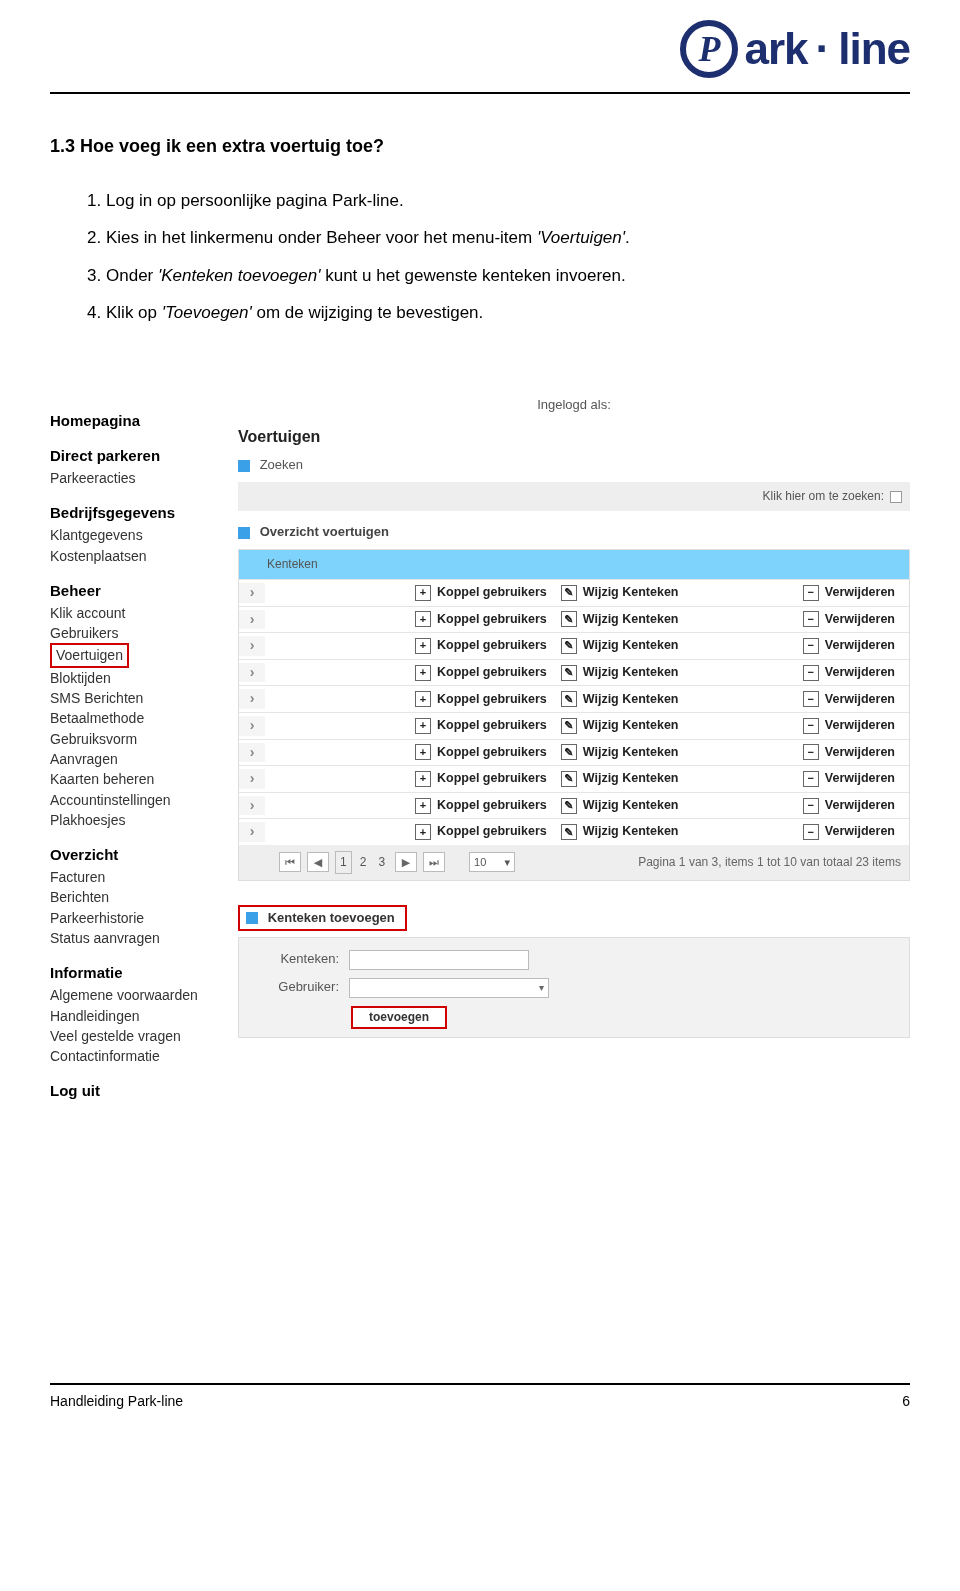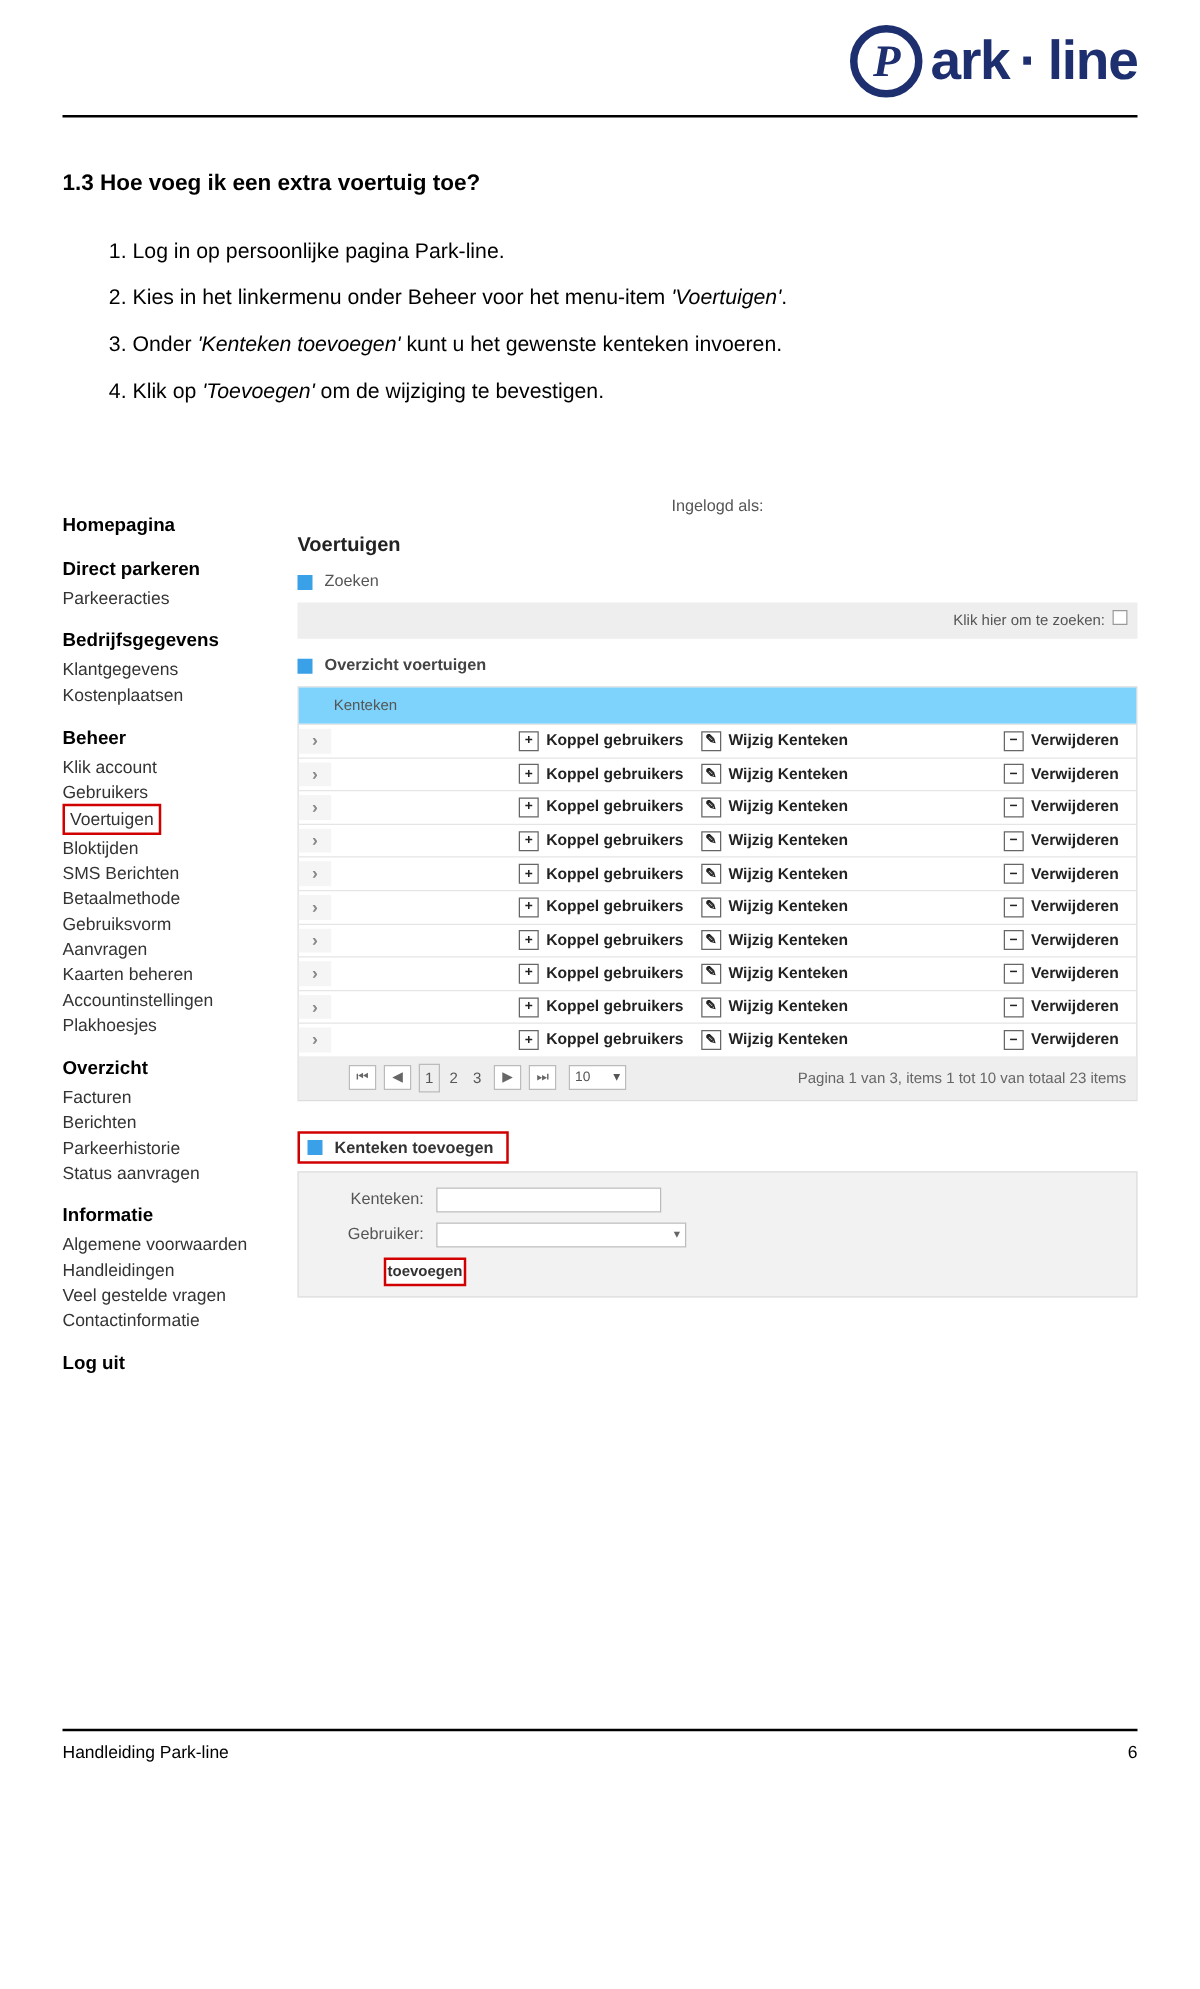--- a/index.html
+++ b/index.html
@@ -17,49 +17,49 @@
   .italic { font-style: italic; }
   .screenshot { margin-top: 70px; display: flex; gap: 28px; align-items: flex-start; font: 400 14px/1.4 Arial; color: #333; }
   .sidebar { width: 160px; flex: 0 0 160px; }
   .sidebar .group-h { font-weight: 700; color: #000; margin-top: 14px; margin-bottom: 2px; font-size: 15px; }
   .sidebar .item { color: #333; font-size: 14px; line-height: 1.45; }
   .sidebar .highlight { border: 2px solid #d10000; display: inline-block; padding: 0 4px; }
   .main-area { flex: 1; min-width: 0; font-size: 13px; color: #555; }
   .main-area .lbl { font-size: 13px; color: #555; text-align: center; }
   .main-area h2 { font: 700 16px Arial; color: #222; margin: 14px 0 10px 0; }
   .blue-sq { display: inline-block; width: 12px; height: 12px; background: #3aa0e8; vertical-align: middle; margin-right: 6px; }
-  .search-panel { background: #eee; padding: 6px 8px; margin-top: 8px; display: flex; justify-content: flex-end; gap: 6px; font-size: 12px; }
+  .search-panel { background: #eee; padding: 6px 8px; margin-top: 8px; display: flex; justify-content: flex-end; align-items: center; gap: 6px; font-size: 12px; }
   .checkbox-fake { width: 12px; height: 12px; border: 1px solid #999; display: inline-block; background: #fff; }
   .export-row { margin-top: 12px; font-size: 13px; color: #444; }
   .export-row .bold { font-weight: 700; }
   .icon-box { display: inline-flex; width: 16px; height: 16px; border: 1px solid #888; background: #fff; align-items: center; justify-content: center; font-size: 11px; vertical-align: middle; margin-right: 4px; }
   .table { margin-top: 8px; border: 1px solid #ddd; }
   .thead { background: #7dd3fc; padding: 6px 28px; font-size: 12px; color: #555; }
   .trow { display: flex; align-items: center; border-top: 1px solid #e5e5e5; padding: 3px 0; font-size: 12.5px; color: #222; font-weight: 700; }
   .cell-chev { width: 26px; text-align: center; color: #888; background: #f5f5f5; align-self: stretch; display: flex; align-items: center; justify-content: center; font-size: 14px; }
   .cell-kent { width: 150px; }
   .cell-act { display: flex; align-items: center; gap: 6px; padding-right: 14px; }
   .cell-act:nth-of-type(3){flex:0 0 auto;}
   .action-icon { display: inline-flex; align-items: center; justify-content: center; width: 16px; height: 16px; border: 1px solid #666; font-size: 11px; font-weight: 700; color: #222; }
   .pager { background: #eee; padding: 6px 8px; display: flex; align-items: center; gap: 6px; font-size: 12px; color: #555; }
   .pager-btn { width: 22px; height: 20px; border: 1px solid #bbb; background: #fff; display: inline-flex; align-items: center; justify-content: center; font-size: 11px; color: #666; }
   .pager .pages { display: flex; align-items: center; gap: 4px; }
   .pager .pages span { padding: 2px 4px; }
   .pager .pages .cur { border: 1px solid #bbb; }
-  .pager .pgsz { width: 46px; height: 20px; border: 1px solid #bbb; background: #fff; display: inline-flex; align-items: center; justify-content: space-between; padding: 0 4px; margin-left: 4px; font-size: 11px; }
+  .pager .pgsz { width: 46px; height: 20px; border: 1px solid #bbb; background: #fff; display: inline-flex; align-items: center; justify-content: space-between; padding: 0 4px; margin-left: 18px; font-size: 11px; }
   .pager .status { margin-left: auto; font-size: 12px; color: #666; }
   .add-section { margin-top: 24px; }
   .add-title-box { border: 2px solid #d10000; display: inline-block; padding: 2px 10px 2px 6px; font-size: 13px; font-weight: 700; color: #333; }
   .form-box { margin-top: 6px; border: 1px solid #ddd; background: #f2f2f2; padding: 8px 10px; }
   .form-row { display: flex; gap: 10px; padding: 4px 0; }
   .form-row label { width: 90px; text-align: right; font-size: 13px; color: #555; }
   .form-row .input { width: 180px; height: 20px; border: 1px solid #bbb; background: #fff; }
   .form-row .select { width: 200px; height: 20px; border: 1px solid #bbb; background: #fff; position: relative; }
   .form-row .select::after { content: "▾"; position: absolute; right: 4px; top: 2px; font-size: 10px; color: #666; }
-  .toevoegen-btn { border: 2px solid #d10000; display: inline-block; padding: 1px 1px; font-size: 12px; font-weight: 700; color: #333; background: #fff; margin-left: 58px; margin-top: 4px; }
+  .toevoegen-btn { border: 2px solid #d10000; display: inline-block; padding: 1px 16px; font-size: 12px; font-weight: 700; color: #333; background: #fff; margin-left: 102px; margin-top: 4px; }
   .footer { position: relative; margin-top: 280px; border-top: 2px solid #000; padding-top: 8px; display: flex; justify-content: space-between; font: 400 14px Arial; }
 </style>
 </head>
 <body>
 
 <div class="page">
 
   <div class="logo-row">
     <div class="logo">
       <div class="logo-mark">

